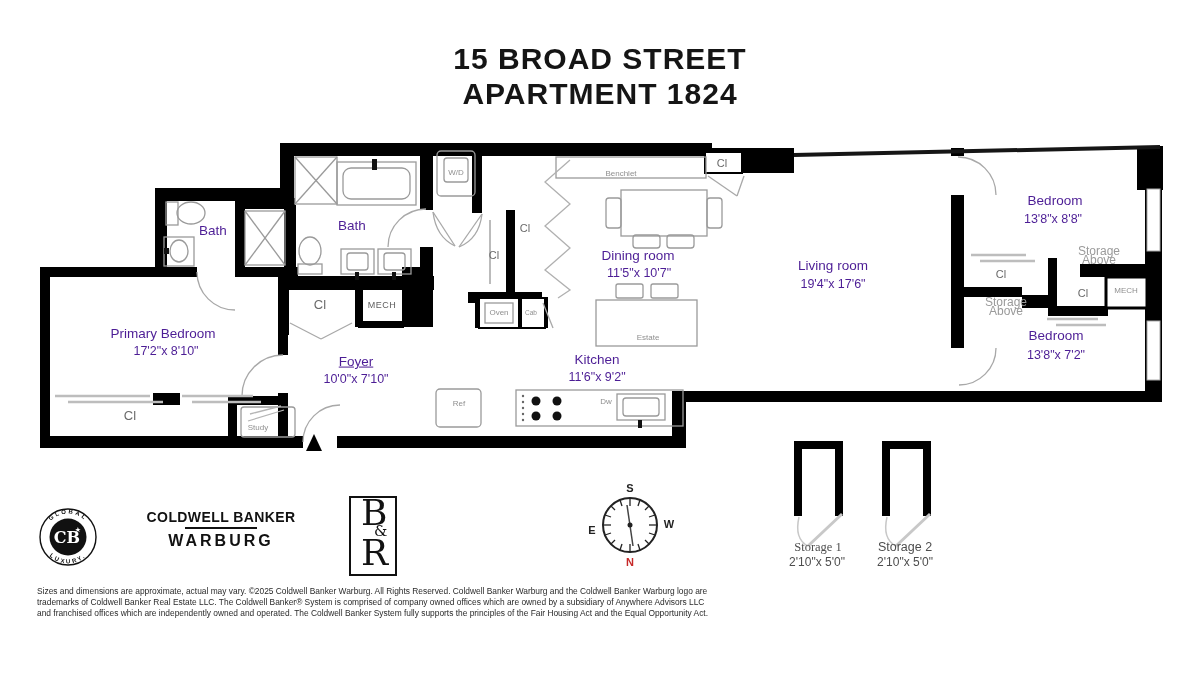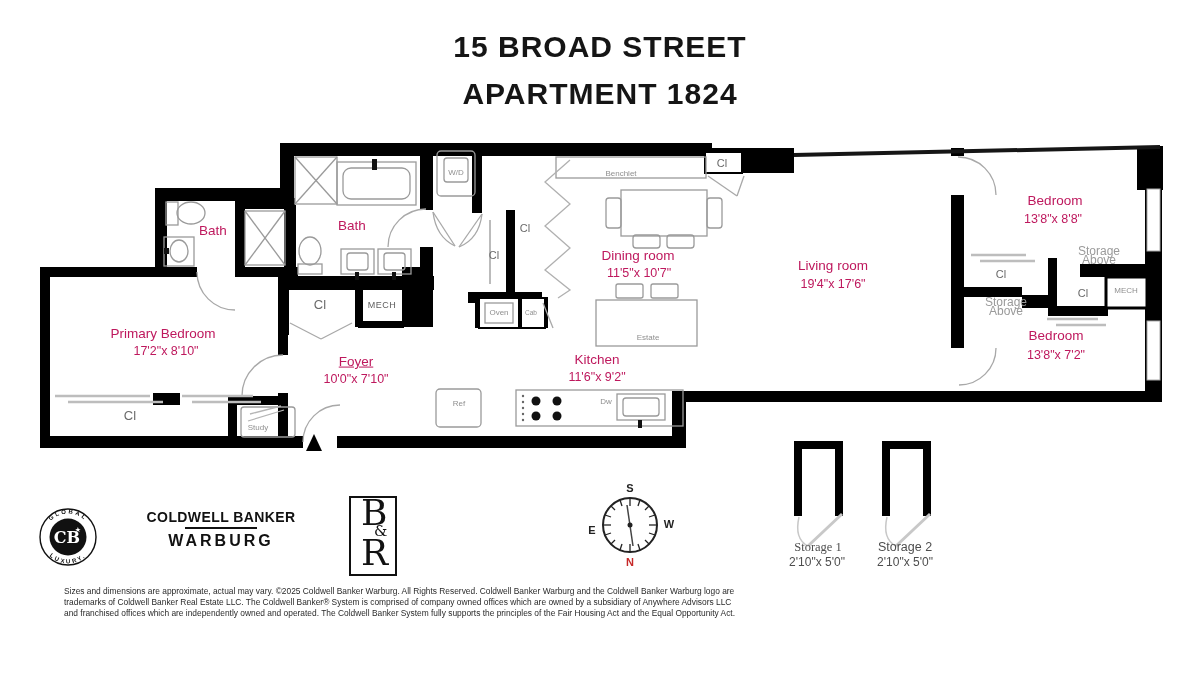--- a/index.html
+++ b/index.html
@@ -2,21 +2,21 @@
 <html><head>
 <meta charset="utf-8">
 <style>
   html,body{margin:0;padding:0;background:#fff;}
   #page{position:relative;width:1200px;height:675px;background:#fff;overflow:hidden;
         font-family:"Liberation Sans",sans-serif;}
   .abs{position:absolute;}
   .title-line{position:absolute;left:0;width:1200px;text-align:center;
               font-weight:800;font-size:30px;letter-spacing:1px;color:#151515;}
   .lbl{position:absolute;transform:translate(-50%,-50%);white-space:nowrap;
-       text-align:center;color:#be185d;line-height:1.1;}
+       text-align:center;color:#4c1d95;line-height:1.1;}
   .room{font-size:13.5px;}
   .dims{font-size:12.5px;}
   .cl{font-size:11px;color:#6a6a6a;}
   .cl-big{font-size:13px;color:#6a6a6a;}
   .sm{font-size:8px;color:#8f8f8f;}
   .sm9{font-size:9px;color:#5f5f5f;letter-spacing:0.5px;}
   .sm65{font-size:6.5px;color:#8f8f8f;}
   .two-line{white-space:normal;width:46px;font-size:12px;color:#9a9a9a;line-height:9px;}
   .storage-name{font-size:12.5px;color:#4d4d4d;}
   .storage-dims{font-size:12px;color:#4d4d4d;}
@@ -26,28 +26,28 @@
   .cb-line1{font-size:14px;font-weight:800;letter-spacing:0.4px;}
   .cb-rule{width:72px;height:2px;background:#111;margin:2px auto 3px auto;}
   .cb-line2{font-size:16px;font-weight:800;letter-spacing:3px;}
   .br-box{position:absolute;left:349px;top:496px;width:44px;height:76px;
           border:2px solid #111;background:#fff;}
   .br-box span{position:absolute;font-family:"DejaVu Serif",serif;color:#111;}
   .br-b{left:10px;top:-6px;font-size:36px;}
   .br-amp{left:23px;top:24px;font-size:15px;}
   .br-r{left:10px;top:34px;font-size:36px;}
   .footer-line{position:absolute;left:37px;width:680px;font-size:8.4px;
-               color:#2a2a2a;line-height:10.8px;margin-left:27px;}
+               color:#2a2a2a;line-height:10.8px;}
 </style>
 </head>
 <body>
 
 <div id="page">
 
-  <div class="title-line" style="top:30px;">15 BROAD STREET</div>
+  <div class="title-line" style="top:42px;">15 BROAD STREET</div>
   <div class="title-line" style="top:77px;">APARTMENT 1824</div>
 
   <svg class="plan-svg" width="1200" height="675" viewBox="0 0 1200 675">
 
     <g fill="#000">
       <rect x="280" y="143" width="432" height="13"></rect>
       <rect x="703" y="148" width="41" height="4"></rect>
       <rect x="742" y="148" width="52" height="25"></rect>
       <rect x="951" y="148" width="13" height="8"></rect>
       <rect x="1137" y="146" width="26" height="44"></rect>

